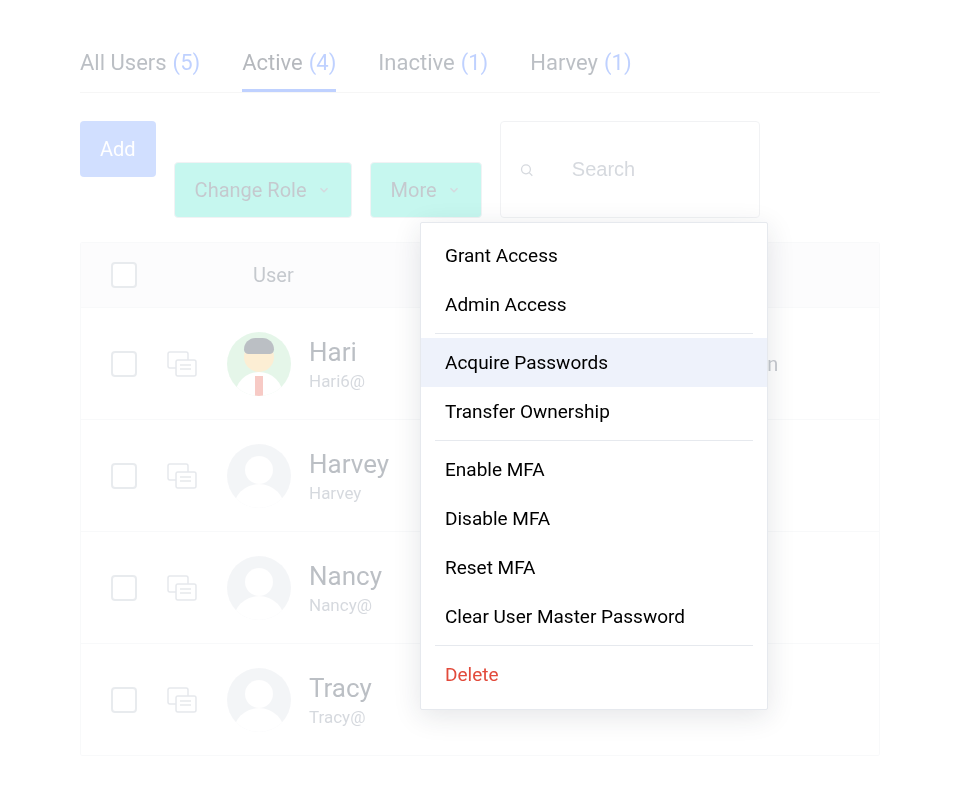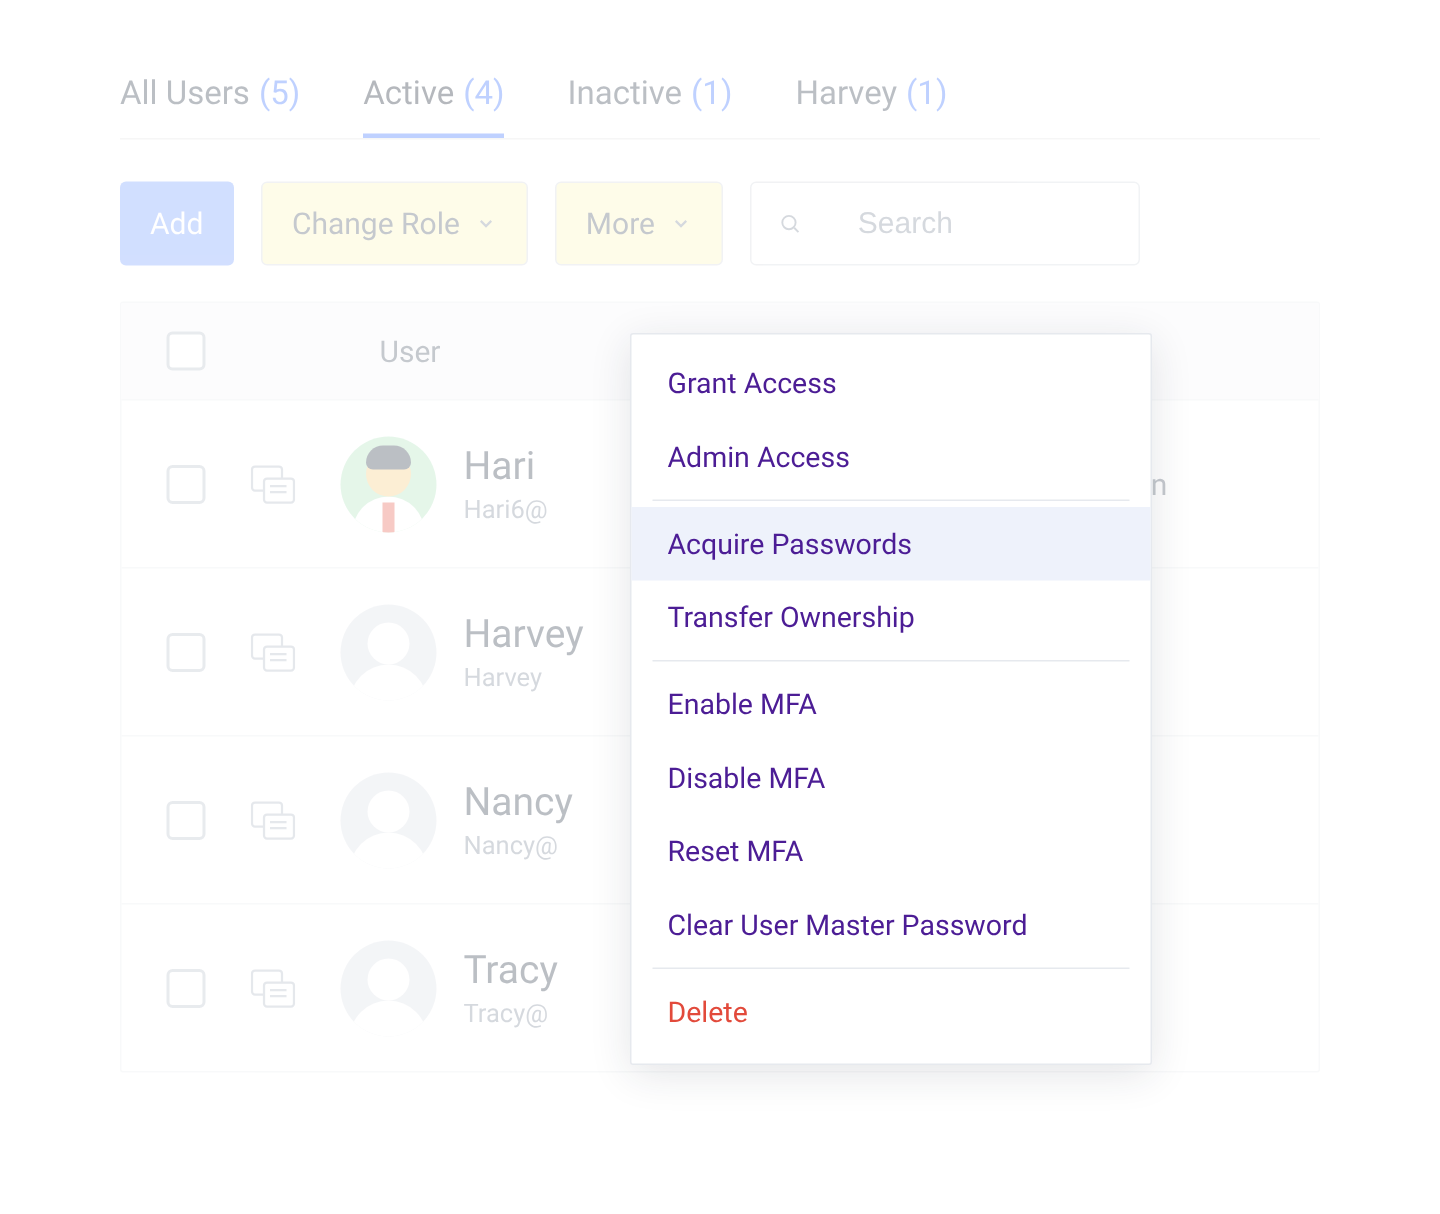--- a/index.html
+++ b/index.html
@@ -55,23 +55,24 @@
     padding: 0 20px;
     cursor: pointer;
     gap: 10px;
   }
   .btn-primary {
     background: #7ea4ff;
     color: #fff;
     border: none;
   }
   .btn-outline {
-    background: #fef9c3;
+    background: #5eead4;
     color: #5c6675;
     border: 1px solid #d8dce2;
+    margin-top: 41px;
   }
   .search-box {
     display: flex;
     align-items: center;
     gap: 10px;
     padding: 0 18px;
     border: 1px solid #d8dce2;
     border-radius: 4px;
     color: #8a93a2;
     font-size: 20px;
@@ -184,21 +185,21 @@
     background: #fff;
     border: 1px solid #e6e9ee;
     border-radius: 2px;
     box-shadow: 0 6px 28px rgba(30,40,60,0.12);
     padding: 8px 0 10px 0;
     z-index: 50;
   }
   .dd-item {
     padding: 13px 24px;
     font-size: 19px;
-    color: #4c1d95;
+    color: #000000;
     cursor: pointer;
   }
   .dd-item.highlight {
     background: #eef2fb;
   }
   .dd-item.danger { color: #e24a3b; }
   .dd-sep {
     height:1px; background:#e6e9ee; margin: 4px 14px;
   }
   

